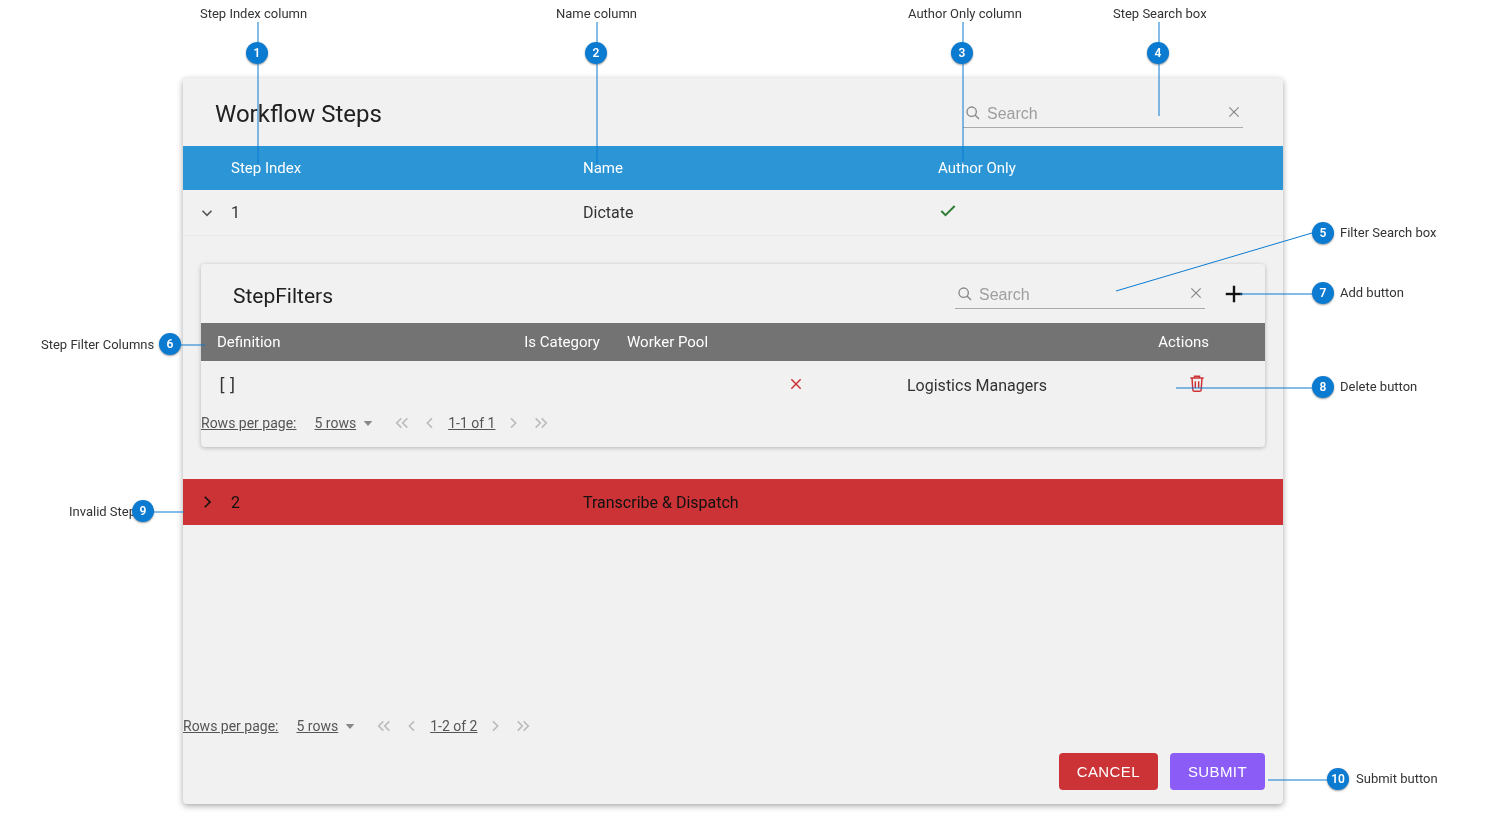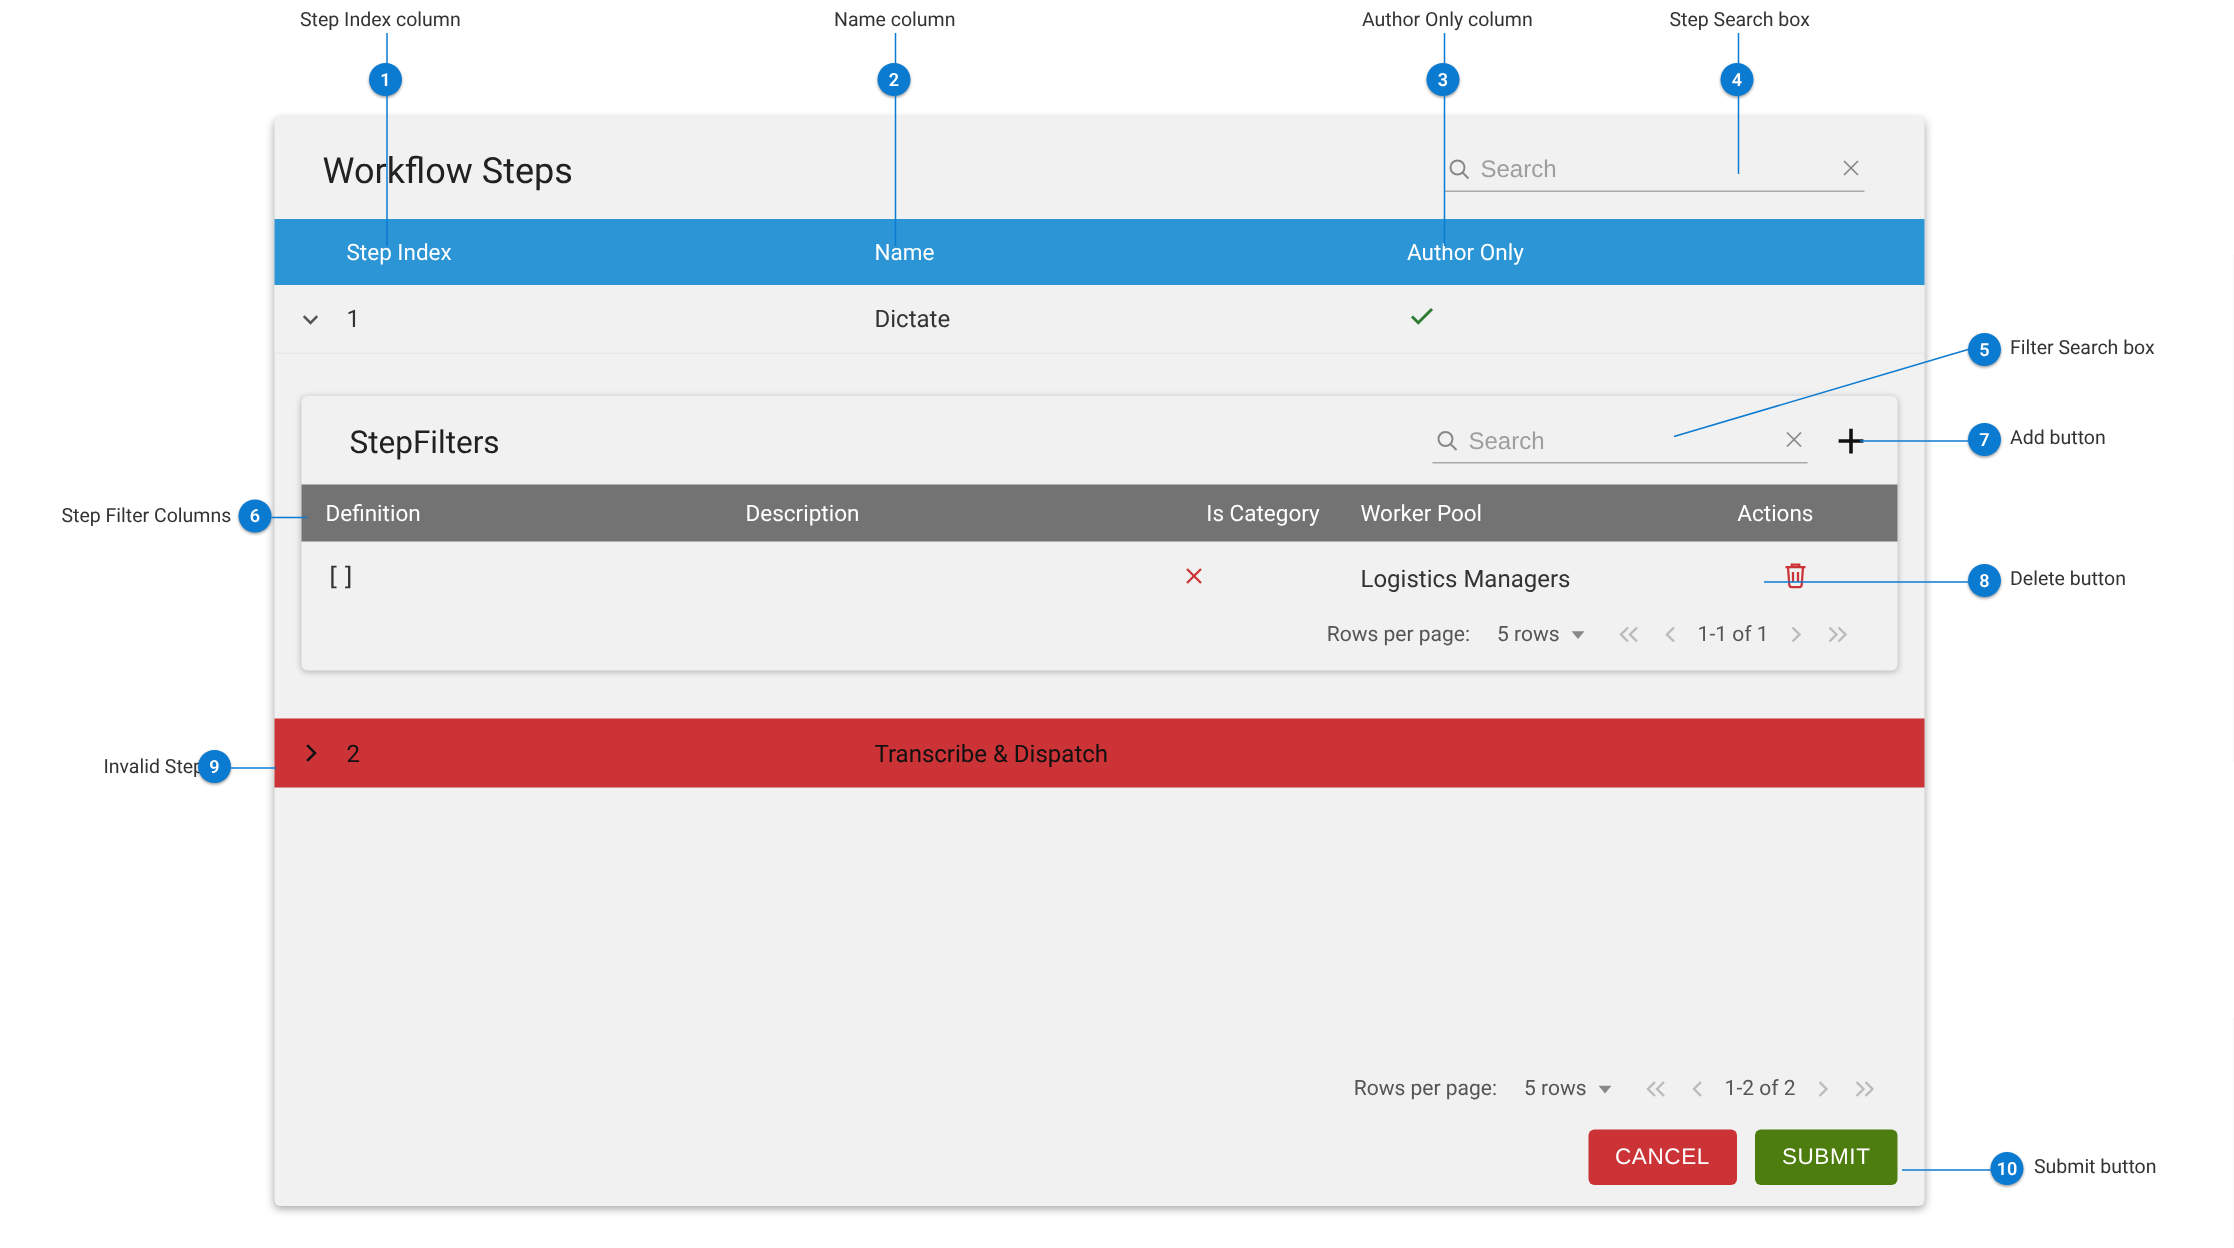--- a/index.html
+++ b/index.html
@@ -151,25 +151,26 @@
   .fcell-desc { width: 280px; }
   .fcell-iscat { width: 130px; text-align:left; padding-left:12px; }
   .fcell-iscat svg { width:14px; height:14px; stroke:#cb3336; stroke-width:2.6; }
   .fcell-pool { width: 230px; }
   .fcell-actions { flex: 1; text-align: right; padding-right: 42px; }
   .trash-btn svg { width:20px; height:20px; stroke:#cb3336; fill:none; stroke-width:1.8; }
 
   .pagination {
     display: flex;
     align-items: center;
-    justify-content: flex-end;
+    justify-content: flex-start;
     gap: 18px;
     padding: 6px 30px 6px 0;
     color: #555;
     font-size: 14px;
+    text-decoration: underline;
   }
   .pagination .sel { display:flex; align-items:center; gap:6px; cursor:pointer; }
   .pagination .nav { display:flex; align-items:center; gap:10px; }
   .pagination svg { width:16px; height:16px; stroke:#bbb; fill:none; stroke-width:2.4; cursor:pointer; }
   .pagination svg.double { width:20px; }
   .pagination .range { color:#555; }
 
   .footer-btns {
     position: absolute;
     right: 18px;
@@ -182,21 +183,21 @@
     border: none;
     border-radius: 4px;
     padding: 10px 18px;
     font-size: 15px;
     font-weight: 500;
     letter-spacing: 0.4px;
     cursor: pointer;
     color: #fff;
   }
   .btn-cancel { background: #cb3336; }
-  .btn-submit { background: #4d7c0f; text-align: right; }
+  .btn-submit { background: #8b5cf6; text-align: right; }
 
   
   .callout-label {
     position: absolute;
     font-size: 13px;
     color: #333;
   }
   .callout-badge {
     position: absolute;
     width: 22px;
@@ -278,21 +279,20 @@
           <svg viewBox="0 0 24 24" fill="none">
               <line x1="12" y1="3" x2="12" y2="21"></line>
               <line x1="3" y1="12" x2="21" y2="12"></line>
             </svg>
         </div>
       </div>
     </div>
 
     <div class="filter-table-header">
       <div class="fcol-def">Definition</div>
-      <div class="fcol-desc">Description</div>
       <div class="fcol-iscat">Is Category</div>
       <div class="fcol-pool">Worker Pool</div>
       <div class="fcol-actions">Actions</div>
     </div>
 
     <div class="filter-row">
       <div class="fcell-def">[]</div>
       <div class="fcell-desc"></div>
       <div class="fcell-iscat">
         <svg viewBox="0 0 24 24" fill="none">

